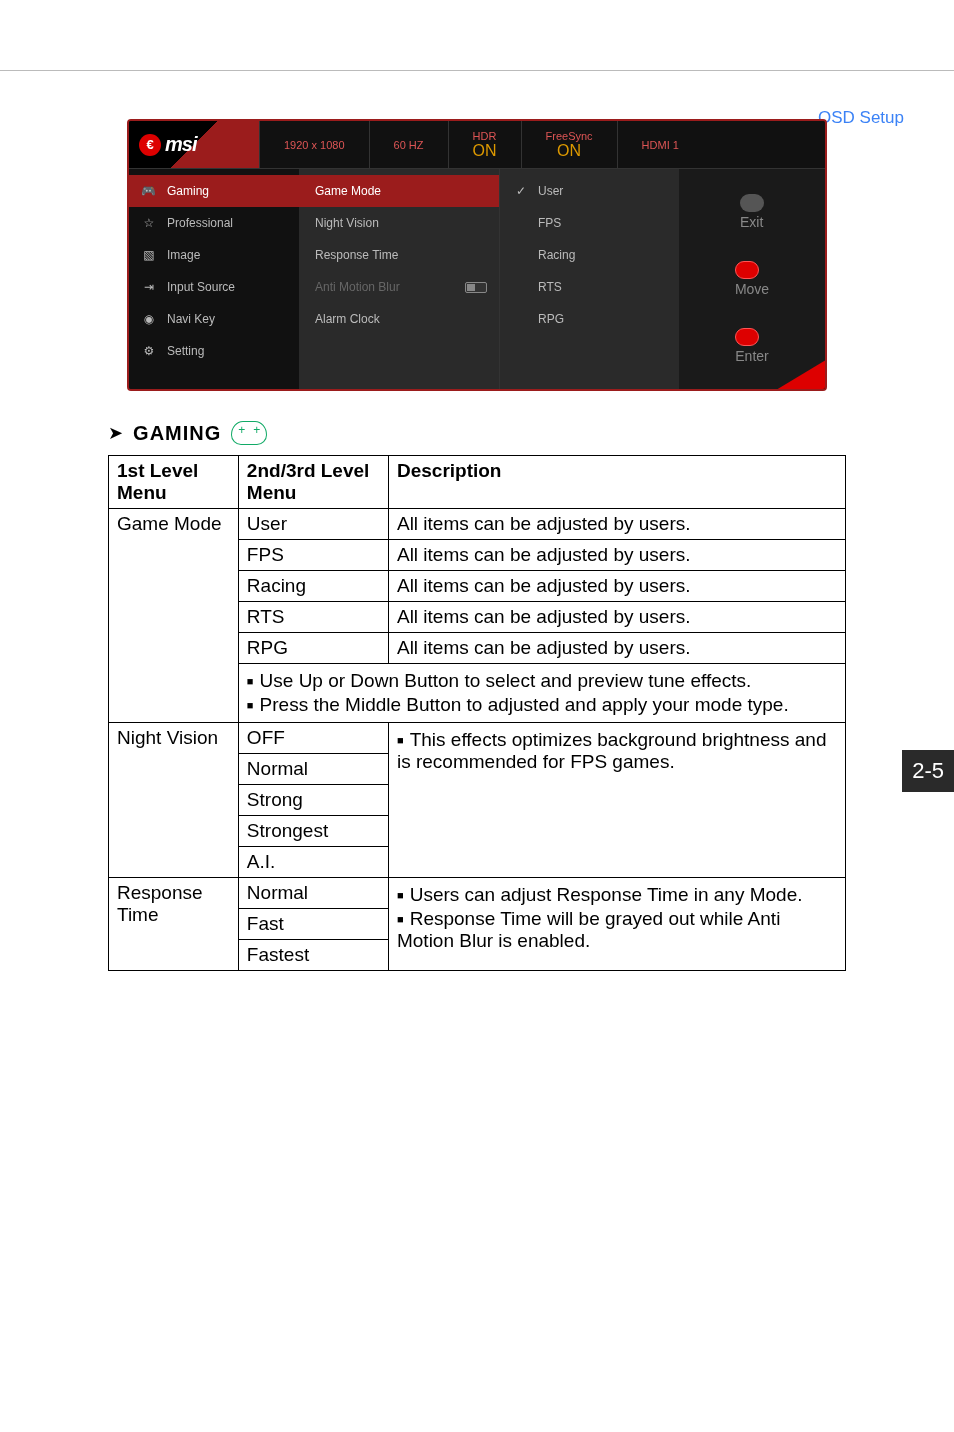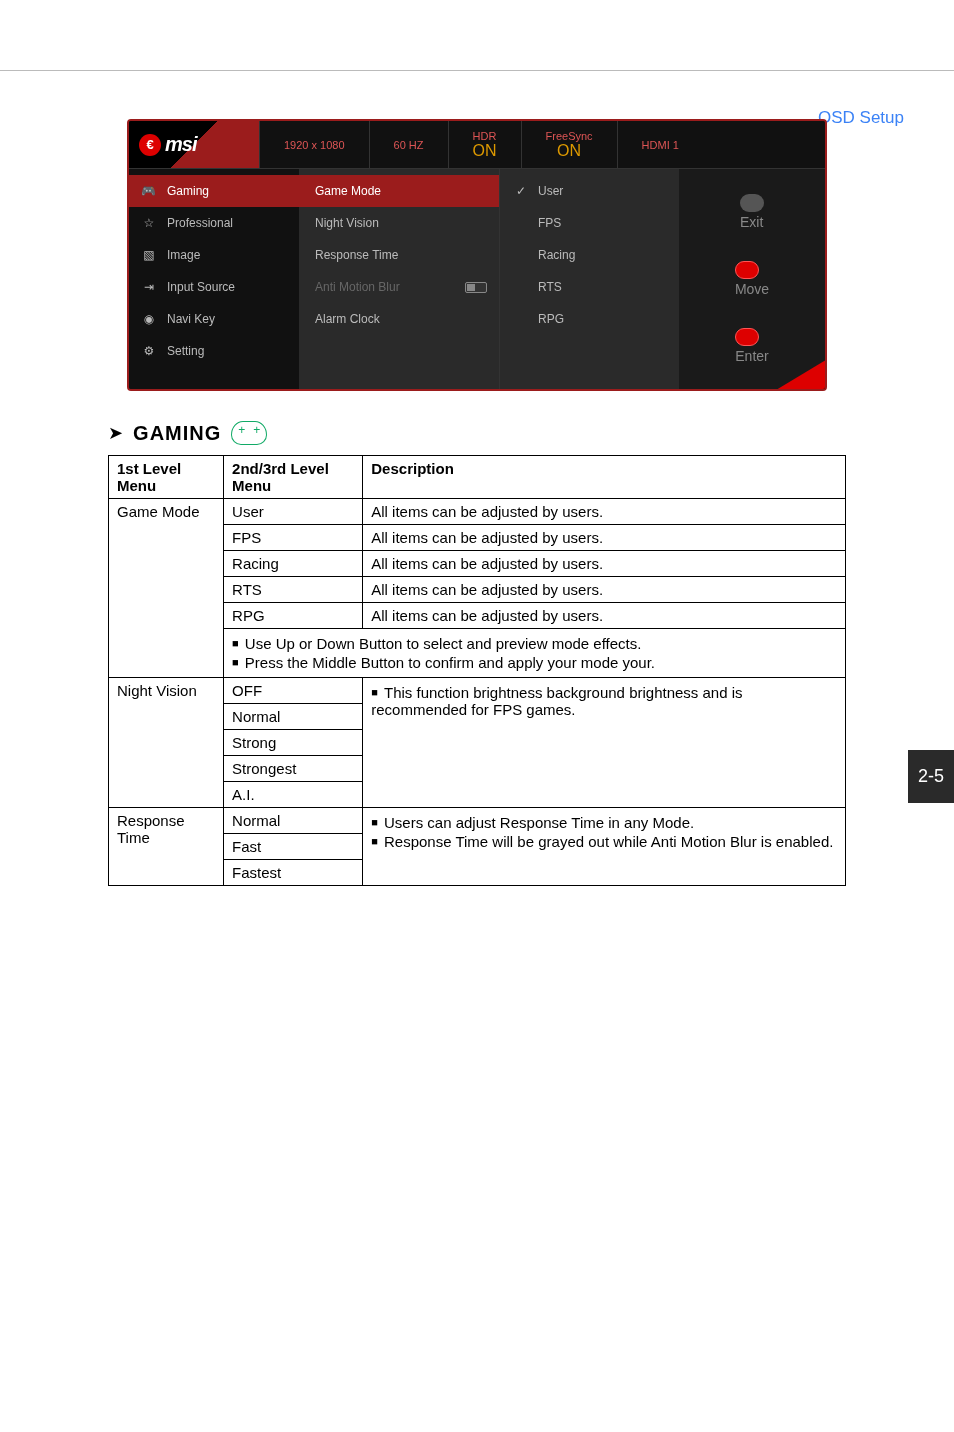--- a/index.html
+++ b/index.html
@@ -30,30 +30,30 @@
   .osd-item.disabled { color: #666; }
   .osd-item .chk { width:12px; display:inline-block; }
   .osd-icon { width:16px; height:16px; display:inline-flex; align-items:center; justify-content:center; }
   .osd-col2 .osd-item, .osd-col3 .osd-item { padding-left:16px; }
   .osd-toggle { margin-left:auto; width:22px; height:11px; border:1px solid #888; border-radius:2px; background:#333; position:relative;}
   .osd-toggle::after{content:"";position:absolute;left:1px;top:1px;width:8px;height:7px;background:#888;}
   .side-btn { width:24px; height:18px; border-radius:9px; background:#555; margin-bottom:2px;}
   .side-btn.red { background:#d00; border:1px solid #f55;}
   .osd-corner { position:absolute; right:-1px; bottom:-1px; width:0;height:0; border-style:solid; border-width:0 0 30px 50px; border-color: transparent transparent #d00 transparent;}
 
-  .page-side { position:absolute; right:0; top:680px; background:#2a2a2a; color:#fff; padding:16px 10px; font-size:18px; }
+  .page-side { position:absolute; right:0; top:680px; background:#2a2a2a; color:#fff; padding:8px 10px; font-size:22px; }
 
   .section-hd { display:flex; align-items:center; gap:10px; margin: 30px 0 10px 0; }
   .arrow-right { font-size:18px; }
   .section-hd h2 { font-size:20px; letter-spacing:1px; }
   .pad-icon { width:36px; height:24px; border:1.5px solid #1a6; border-radius:12px 12px 10px 10px / 14px 14px 10px 10px; position:relative; }
   .pad-icon::before, .pad-icon::after { content:"+"; position:absolute; top:1px; font-size:12px; color:#1a6;}
   .pad-icon::before{left:6px;} .pad-icon::after{right:6px;}
 
-  table.spec { width:100%; border-collapse: collapse; font-size:15px; }
+  table.spec { width:100%; border-collapse: collapse; font-size:19px; }
   table.spec th, table.spec td { border:1px solid #000; padding:4px 8px; text-align:left; vertical-align:top; }
   table.spec th { font-weight:bold; }
   .bullets { list-style:none; padding:0; margin:0;}
   .bullets li::before { content:"■ "; font-size:11px; position:relative; top:-2px; padding-right:3px;}
   .bullets li { margin:2px 0;}
 </style>
 </head>
 <body>
 
 <div class="page">
@@ -195,32 +195,32 @@
         <td>RTS</td>
         <td>All items can be adjusted by users.</td>
       </tr>
       <tr>
         <td>RPG</td>
         <td>All items can be adjusted by users.</td>
       </tr>
       <tr>
         <td colspan="2">
           <ul class="bullets">
-            <li>Use Up or Down Button to select and preview mode effects.</li>
-            <li>Press the Middle Button to confirm and apply your mode your.</li>
+            <li>Use Up or Down Button to select and preview tune effects.</li>
+            <li>Press the Middle Button to adjusted and apply your mode type.</li>
           </ul>
         </td>
       </tr>
 
       <tr>
         <td rowspan="5">Night Vision</td>
         <td>OFF</td>
         <td rowspan="5">
           <ul class="bullets">
-            <li>This function brightness background brightness and is recommended for FPS games.</li>
+            <li>This effects optimizes background brightness and is recommended for FPS games.</li>
           </ul>
         </td>
       </tr>
       <tr>
             <td>Normal</td>
           </tr>
       <tr>
             <td>Strong</td>
           </tr>
       <tr>

